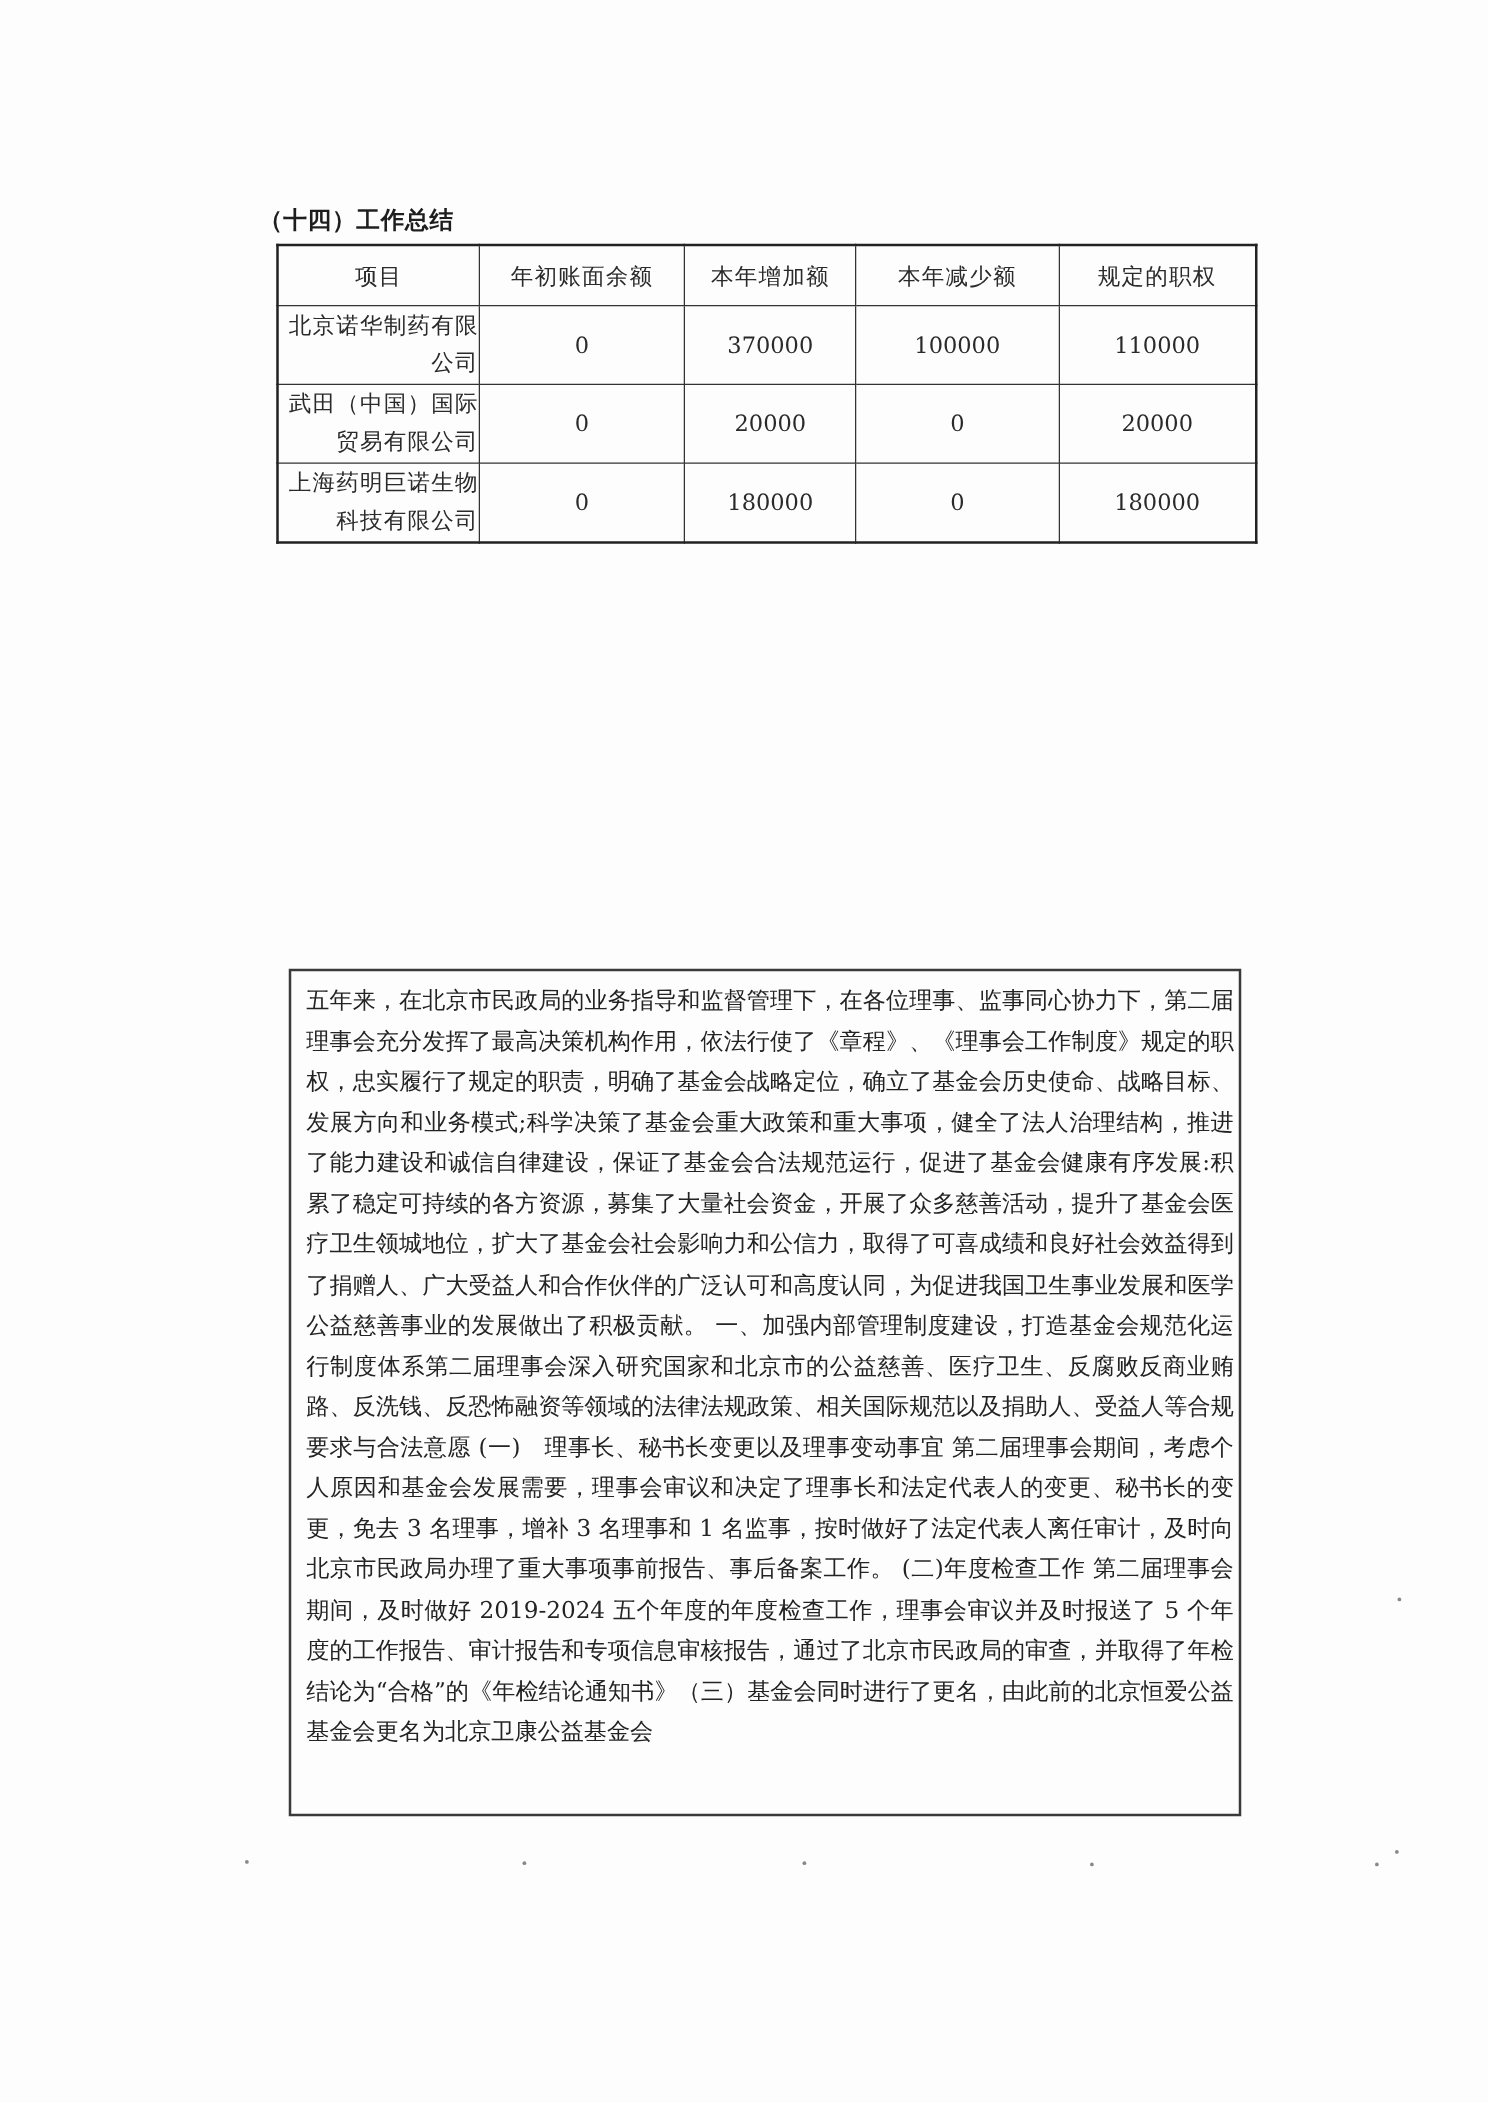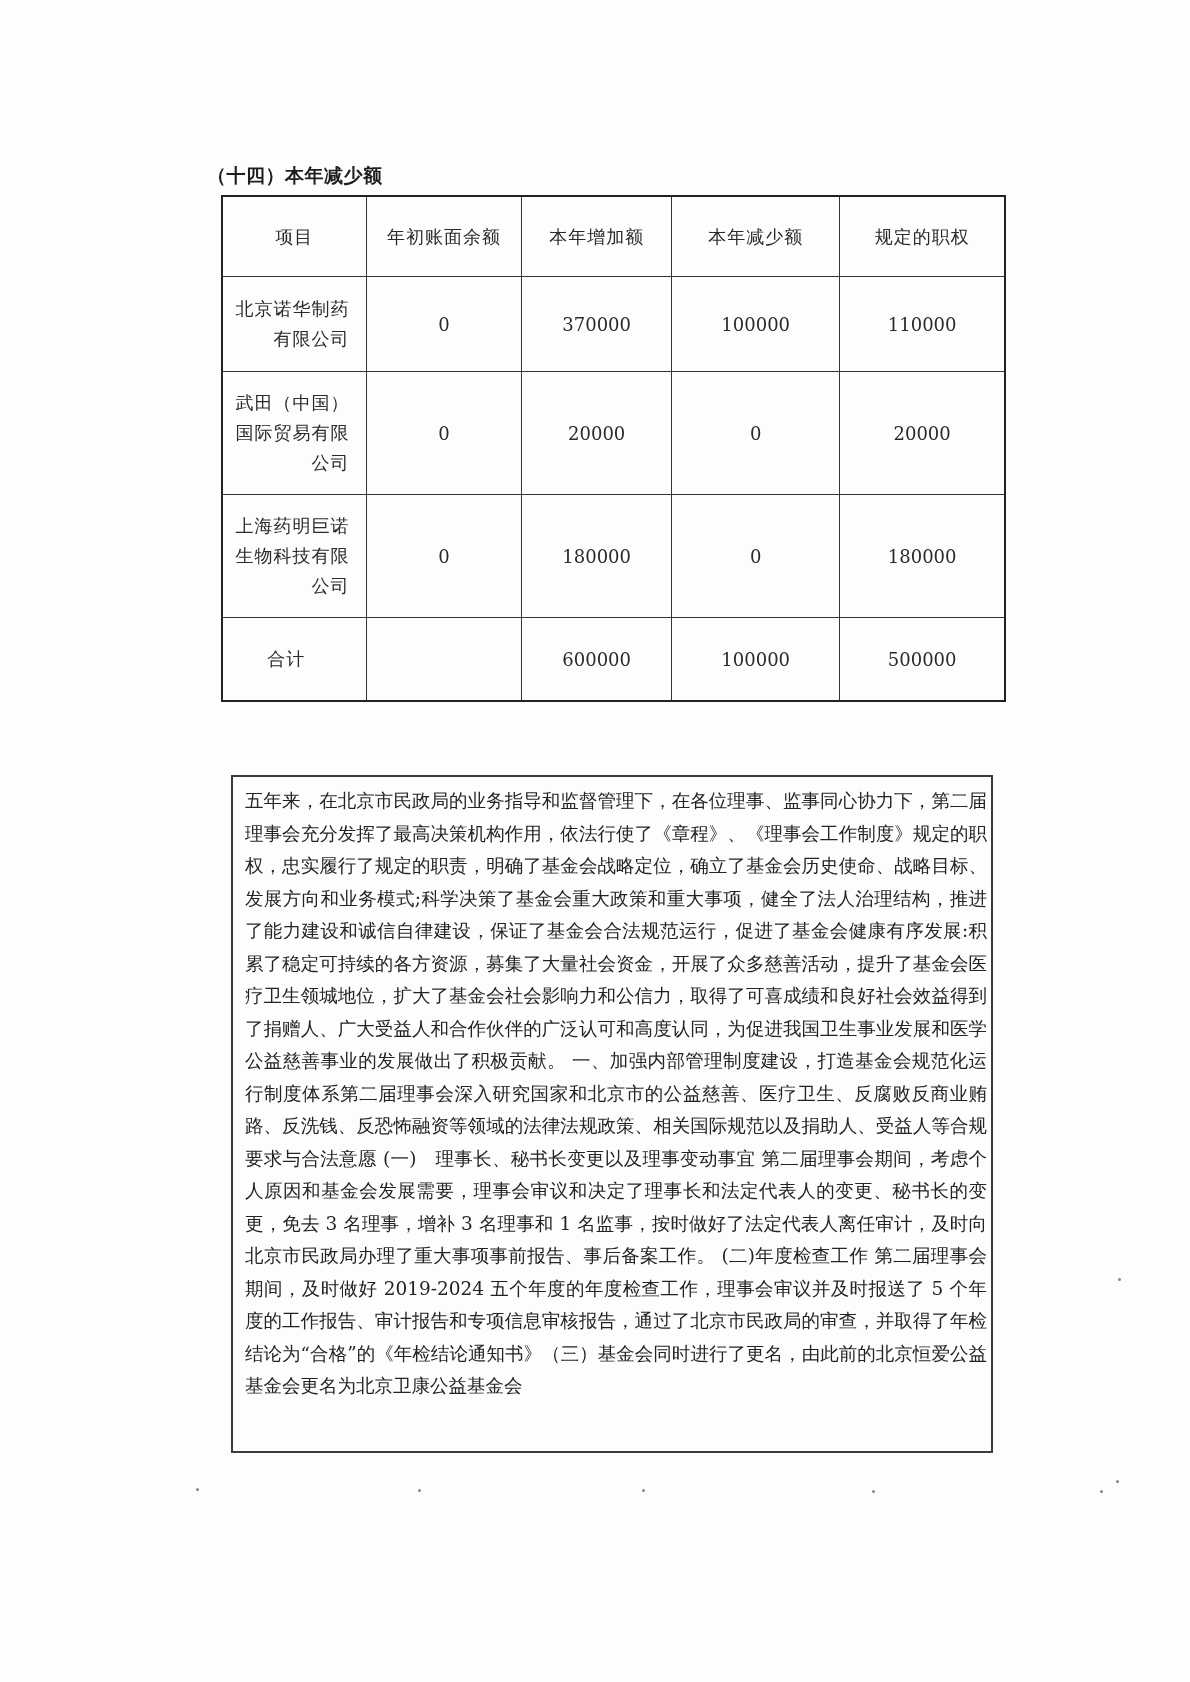--- a/index.html
+++ b/index.html
@@ -37,21 +37,21 @@
       width: 785px;
       border-collapse: collapse;
       font-size: 18px;
       color: #2a2a2a;
     }
     table.receivables td, table.receivables th {
       border: 1.5px solid #333333;
       text-align: center;
       vertical-align: middle;
       font-weight: normal;
-      padding: 16px;
+      padding: 0;
     }
     table.receivables { border: 2.5px solid #222222; }
     table.receivables th {
       height: 47px;
       letter-spacing: 1px;
     }
     table.receivables td {
       height: 62px;
     }
     table.receivables td.name {
@@ -102,21 +102,21 @@
       width: 3px; height: 3px;
       background: #888;
       border-radius: 50%;
     }
   </style>
 </head>
 <body>
 
 <div class="page">
 
-  <div class="section14-title">（十四）本年减少额</div>
+  <div class="section14-title">（十四）工作总结</div>
 
   <table class="receivables">
     <thead>
       <tr>
         <th class="name center-name">项目</th>
         <th class="col-a">年初账面余额</th>
         <th class="col-b">本年增加额</th>
         <th class="col-c">本年减少额</th>
         <th class="col-d">规定的职权</th>
       </tr>
@@ -136,27 +136,20 @@
         <td>0</td>
         <td>20000</td>
       </tr>
       <tr>
         <td class="name">上海药明巨诺生物科技有限公司</td>
         <td>0</td>
         <td>180000</td>
         <td>0</td>
         <td>180000</td>
       </tr>
-      <tr class="total">
-        <td class="name center-name">合计</td>
-        <td></td>
-        <td>600000</td>
-        <td>100000</td>
-        <td>500000</td>
-      </tr>
     </tbody>
   </table>
 
 
   <div class="summary-box">
     <p>五年来，在北京市民政局的业务指导和监督管理下，在各位理事、监事同心协力下，第二届理事会充分发挥了最高决策机构作用，依法行使了《章程》、《理事会工作制度》规定的职权，忠实履行了规定的职责，明确了基金会战略定位，确立了基金会历史使命、战略目标、发展方向和业务模式;科学决策了基金会重大政策和重大事项，健全了法人治理结构，推进了能力建设和诚信自律建设，保证了基金会合法规范运行，促进了基金会健康有序发展:积累了稳定可持续的各方资源，募集了大量社会资金，开展了众多慈善活动，提升了基金会医疗卫生领城地位，扩大了基金会社会影响力和公信力，取得了可喜成绩和良好社会效益得到了捐赠人、广大受益人和合作伙伴的广泛认可和高度认同，为促进我国卫生事业发展和医学公益慈善事业的发展做出了积极贡献。 一、加强内部管理制度建设，打造基金会规范化运行制度体系第二届理事会深入研究国家和北京市的公益慈善、医疗卫生、反腐败反商业贿路、反洗钱、反恐怖融资等领域的法律法规政策、相关国际规范以及捐助人、受益人等合规要求与合法意愿 (一)　理事长、秘书长变更以及理事变动事宜 第二届理事会期间，考虑个人原因和基金会发展需要，理事会审议和决定了理事长和法定代表人的变更、秘书长的变更，免去 3 名理事，增补 3 名理事和 1 名监事，按时做好了法定代表人离任审计，及时向北京市民政局办理了重大事项事前报告、事后备案工作。 (二)年度检查工作 第二届理事会期间，及时做好 2019-2024 五个年度的年度检查工作，理事会审议并及时报送了 5 个年度的工作报告、审计报告和专项信息审核报告，通过了北京市民政局的审查，并取得了年检结论为“合格”的《年检结论通知书》（三）基金会同时进行了更名，由此前的北京恒爱公益基金会更名为北京卫康公益基金会</p>
   </div>
 
   <div class="dot" style="left:196px; top:1488px;"></div>
   <div class="dot" style="left:418px; top:1489px;"></div>

